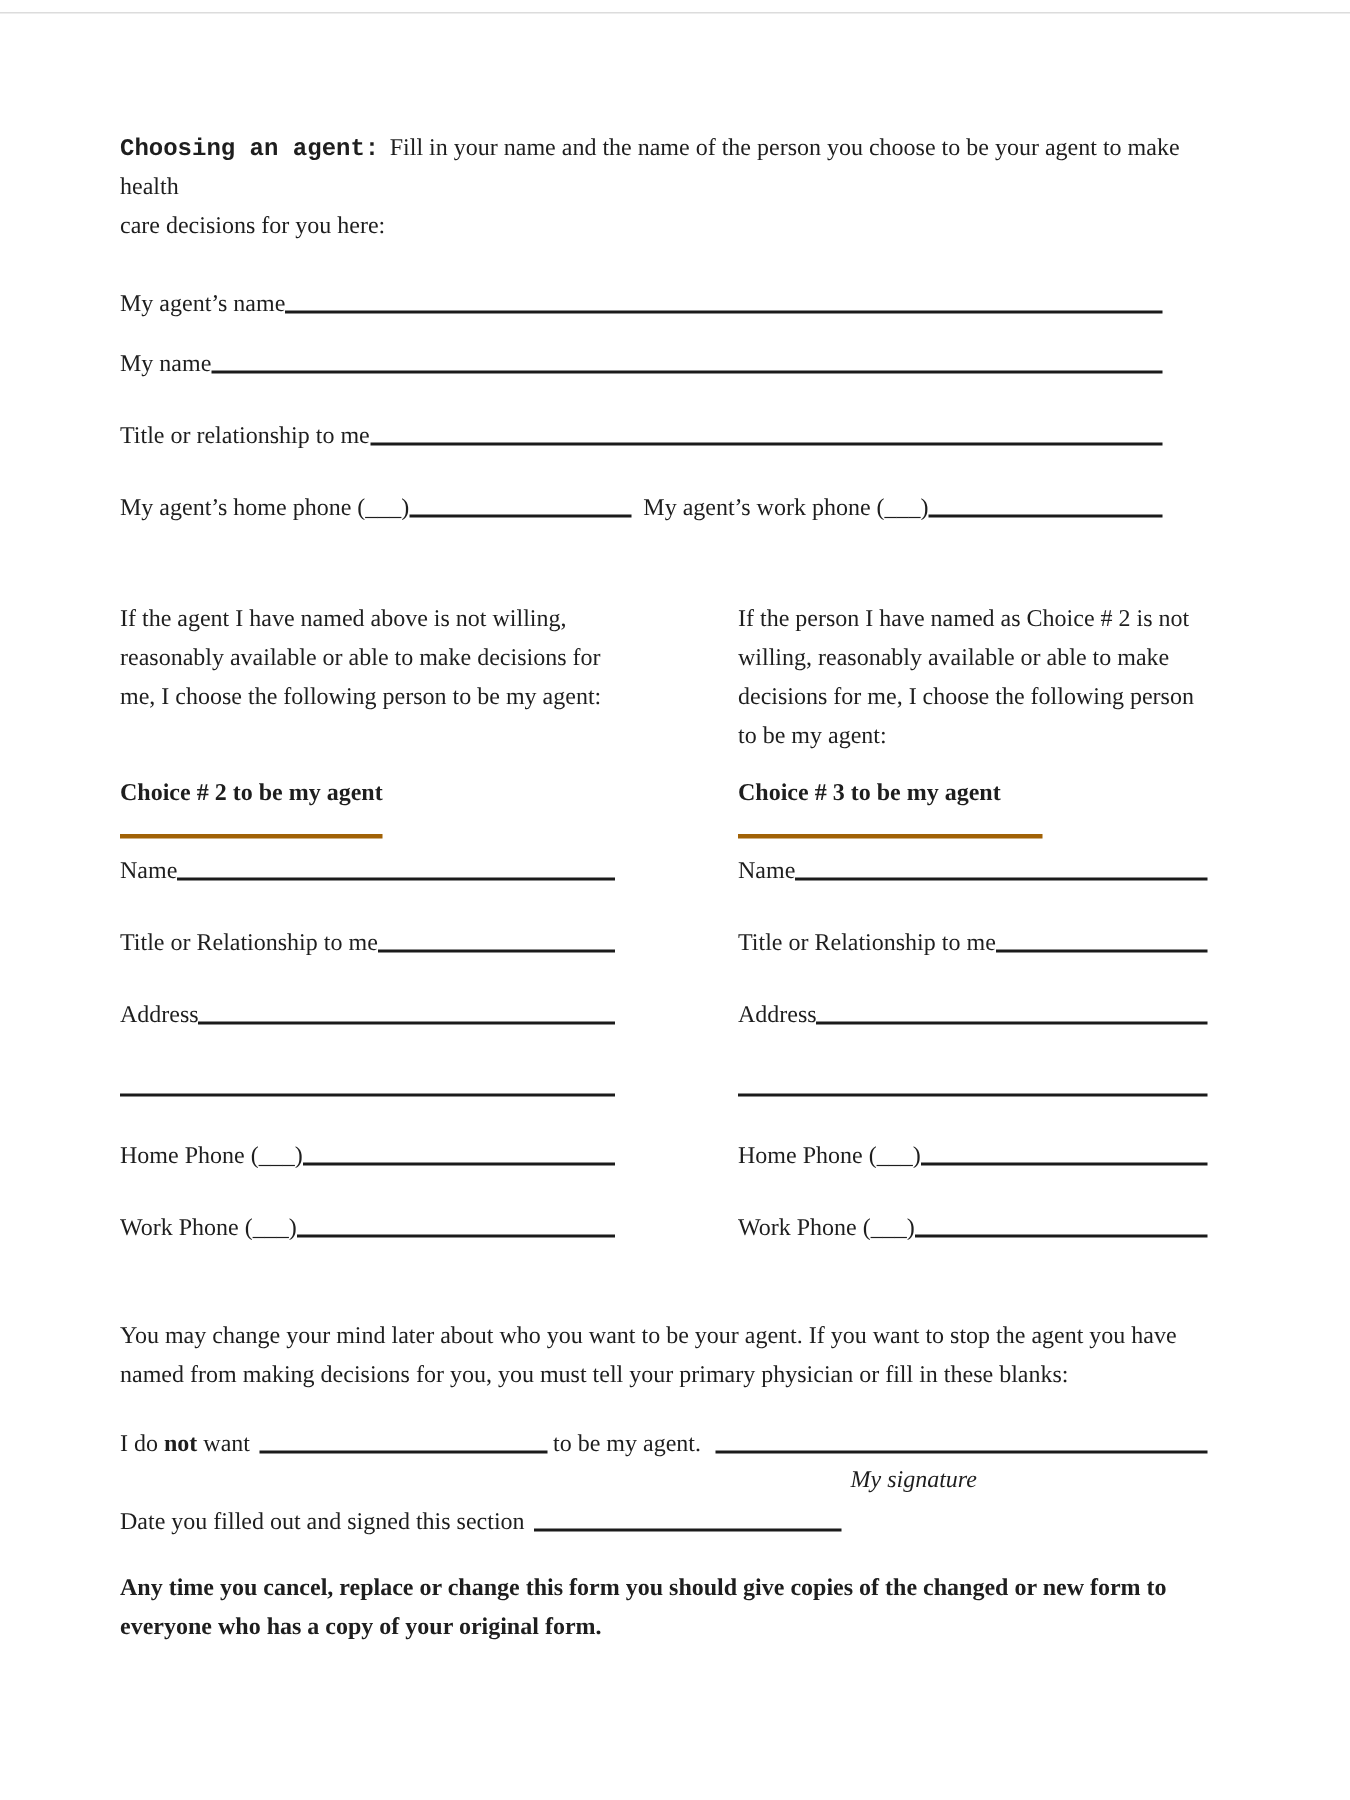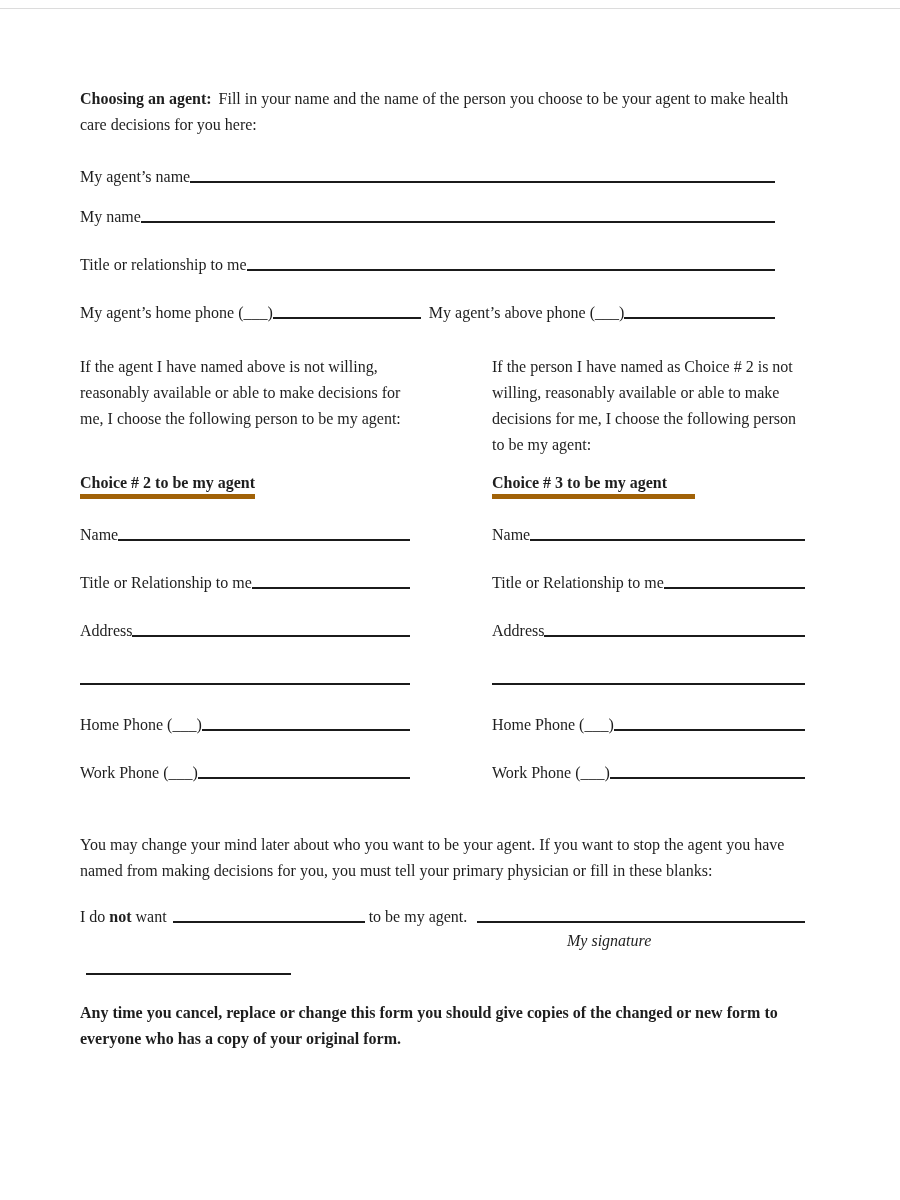--- a/index.html
+++ b/index.html
@@ -6,42 +6,42 @@
   body{
     width:900px;height:1200px;position:relative;
     font-family:"Liberation Serif","DejaVu Serif",serif;
     color:#1e1e1e;font-size:16px;
   }
   .top-rule{position:absolute;top:8px;left:0;width:900px;border-top:1px solid #dcdcdc;}
   .page{position:relative;padding:86px 90px 0 80px;}
 
   .para{margin:0;line-height:26px;}
   .prelines{white-space:pre-line;}
-  .lead{font-weight:bold;margin-right:7px;}
+  .lead{font-weight:bold;margin-right:7px;font-family:Liberation Mono, monospace;}
 
   
   .frow{display:flex;align-items:flex-end;height:24px;}
   .lbl{white-space:nowrap;}
   .blank{flex:1 1 auto;border-bottom:2px solid #1b1b1b;margin-bottom:3px;height:0;}
   .s1{margin-right:35px;}          
   .mt16{margin-top:16px;} .mt18{margin-top:18px;} .mt22{margin-top:22px;}
-  .mt24{margin-top:24px;} .mt52{margin-top:32px;}
+  .mt24{margin-top:24px;} .mt52{margin-top:52px;}
   .mt48{margin-top:48px;} .mt2{margin-top:2px;}
 
   .b148{flex:0 0 148px;} .b192{flex:0 0 192px;margin-left:6px;margin-right:4px;}
   .b205{flex:0 0 205px;margin-left:6px;}
   .ml8{margin-left:8px;} .mr10{margin-right:10px;}
 
   
   .cols{display:grid;grid-template-columns:330px 313px;column-gap:82px;}
   .colpara{margin:0;line-height:26px;white-space:pre-line;}
   .colpara.wideL{width:345px;}
   .colpara.wideR{width:330px;}
   .choice{margin:16px 0 0 0;height:24px;font-size:16px;font-weight:bold;}
-  .chead{display:inline-block;border-bottom:5px solid #a16207;padding-bottom:2px;}
+  .chead{display:inline-block;border-bottom:3px solid #a16207;padding-bottom:18px;}
   .chead.ext{padding-right:28px;}
 
   .revrow{margin-right:5px;}
   .sig{display:block;font-style:italic;line-height:22px;margin:4px 0 0 487px;}
   .footer{margin:22px 0 0 0;line-height:26px;font-weight:bold;white-space:pre-line;}
 </style>
 </head>
 <body>
 
 <div class="top-rule"></div>
@@ -59,21 +59,21 @@
     <span class="lbl">My name</span>
     <span class="blank"></span>
   </div>
   <div class="frow s1 mt24">
     <span class="lbl">Title or relationship to me</span>
     <span class="blank"></span>
   </div>
   <div class="frow s1 mt24">
     <span class="lbl">My agent’s home phone (___)</span>
     <span class="blank b148"></span>
-    <span class="lbl ml8">My agent’s above phone (___)</span>
+    <span class="lbl ml8">My agent’s work phone (___)</span>
     <span class="blank"></span>
   </div>
 
   <div class="cols mt52">
     <p class="colpara wideL">If the agent I have named above is not willing,
 reasonably available or able to make decisions for
 me, I choose the following person to be my agent:</p>
     <p class="colpara wideR">If the person I have named as Choice # 2 is not
 willing, reasonably available or able to make
 decisions for me, I choose the following person
@@ -141,19 +141,20 @@
   <div class="frow revrow mt18">
     <span class="lbl"><span>I do </span><b>not</b><span> want</span></span>
     <span class="blank b192"></span>
     <span class="lbl mr10">to be my agent.</span>
     <span class="blank"></span>
   </div>
 
   <span class="sig">My signature</span>
 
   <div class="frow mt2">
+    <span class="lbl">Date you filled out and signed this section</span>
     <span class="blank b205"></span>
   </div>
 
   <p class="footer">Any time you cancel, replace or change this form you should give copies of the changed or new form to
 everyone who has a copy of your original form.</p>
 
 </div>
 
 </body></html>

